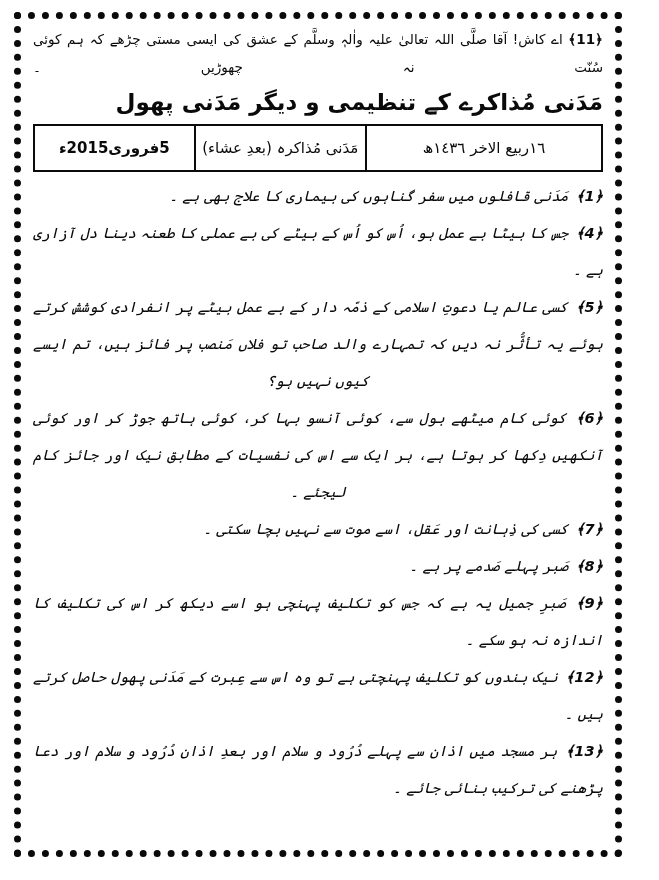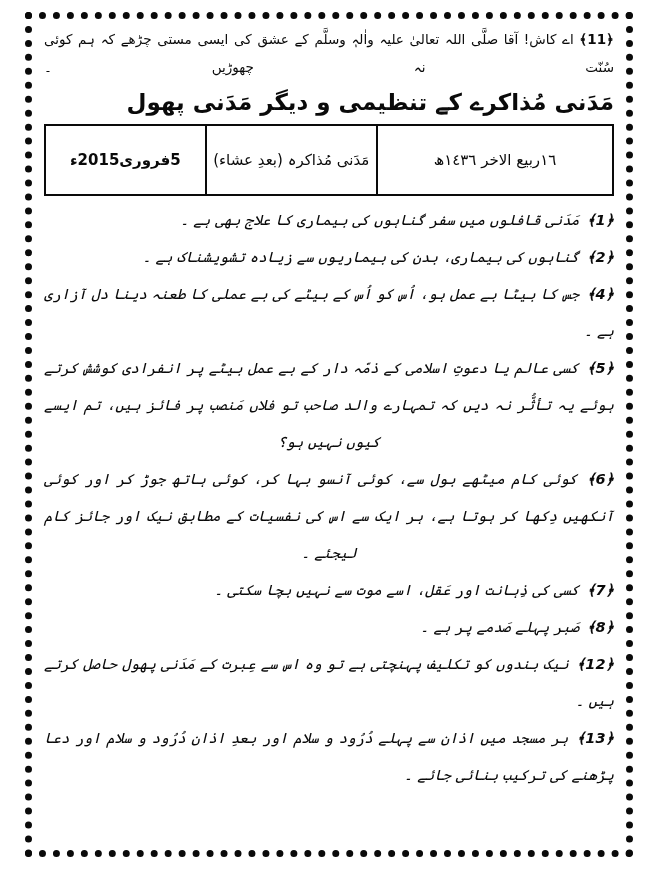--- a/index.html
+++ b/index.html
@@ -1,40 +1,40 @@
 <!DOCTYPE html>
 <html lang="ur"><head>
 <meta charset="utf-8">
 <style>
   html,body{margin:0;padding:0;}
   body{
     width:659px;height:880px;background:#ffffff;position:relative;
     font-family:"DejaVu Sans",sans-serif;color:#0a0a0a;overflow:hidden;
   }
   .frame{
-    position:absolute;left:25px;top:12px;width:608px;height:845px;
+    position:absolute;left:14px;top:12px;width:608px;height:845px;
     box-sizing:border-box;border:7px dotted #0a0a0a;
     padding:6px 12px 4px 12px;overflow:hidden;background:#ffffff;
   }
   .hdr{
     direction:rtl;text-align:justify;text-align-last:justify;
     font-size:13.5px;line-height:28px;font-weight:500;
   }
   .hdr .marker{font-weight:700;}
   .title{
     direction:rtl;text-align:right;font-weight:700;font-size:23px;
     line-height:34px;margin:4px 0 5px 0;letter-spacing:0;
   }
   table.info{
     width:100%;border-collapse:collapse;direction:rtl;table-layout:fixed;
     margin:0 0 6px 0;
   }
   table.info td{
     border:2px solid #0a0a0a;height:40px;text-align:center;vertical-align:middle;
-    font-size:15px;padding:14px 4px;
+    font-size:15px;padding:2px 4px;
   }
   td.c-hijri{width:42%;margin-left:44px;}
   td.c-event{width:30%;}
   td.c-greg{width:28%;font-weight:600;}
   .items{margin-top:2px;font-style:italic;}
   .item{
     direction:rtl;text-align:justify;text-align-last:right;
     font-size:14.5px;line-height:37px;
   }
   .item .marker{font-weight:700;margin-inline-end:3px;white-space:nowrap;}
@@ -62,24 +62,20 @@
     </tbody>
   </table>
 
   <div class="items">
 
     <div class="item">
       <span class="marker">﴿1﴾</span>
       <span>مَدَنی قافلوں میں سفر گناہوں کی بیماری کا علاج بھی ہے ۔</span>
     </div>
 
-    <div class="item">
-      <span class="marker">﴿2﴾</span>
-      <span>گناہوں کی بیماری، بدن کی بیماریوں سے زیادہ تشویشناک ہے ۔</span>
-    </div>
 
 
     <div class="item">
       <span class="marker">﴿4﴾</span>
       <span>جس کا بیٹا بے عمل ہو، اُس کو اُس کے بیٹے کی بے عملی کا طعنہ دینا دل آزاری ہے ۔</span>
     </div>
 
     <div class="item last-center">
       <span class="marker">﴿5﴾</span>
       <span>کسی عالم یا دعوتِ اسلامی کے ذمّہ دار کے بے عمل بیٹے پر انفرادی کوشش کرتے ہوئے یہ تأثُّر نہ دیں کہ تمہارے والد صاحب تو فلاں مَنصب پر فائز ہیں، تم ایسے کیوں نہیں ہو؟</span>
@@ -93,20 +89,24 @@
     <div class="item">
       <span class="marker">﴿7﴾</span>
       <span>کسی کی ذِہانت اور عَقل، اسے موت سے نہیں بچا سکتی ۔</span>
     </div>
 
     <div class="item">
       <span class="marker">﴿8﴾</span>
       <span>صَبر پہلے صَدمے پر ہے ۔</span>
     </div>
 
+    <div class="item">
+      <span class="marker">﴿9﴾</span>
+      <span>صَبرِ جمیل یہ ہے کہ جس کو تکلیف پہنچی ہو اسے دیکھ کر اس کی تکلیف کا اندازہ نہ ہو سکے ۔</span>
+    </div>
 
     <div class="item">
       <span class="marker">﴿12﴾</span>
       <span>نیک بندوں کو تکلیف پہنچتی ہے تو وہ اس سے عِبرت کے مَدَنی پھول حاصل کرتے ہیں ۔</span>
     </div>
 
 
 
     <div class="item">
       <span class="marker">﴿13﴾</span>

